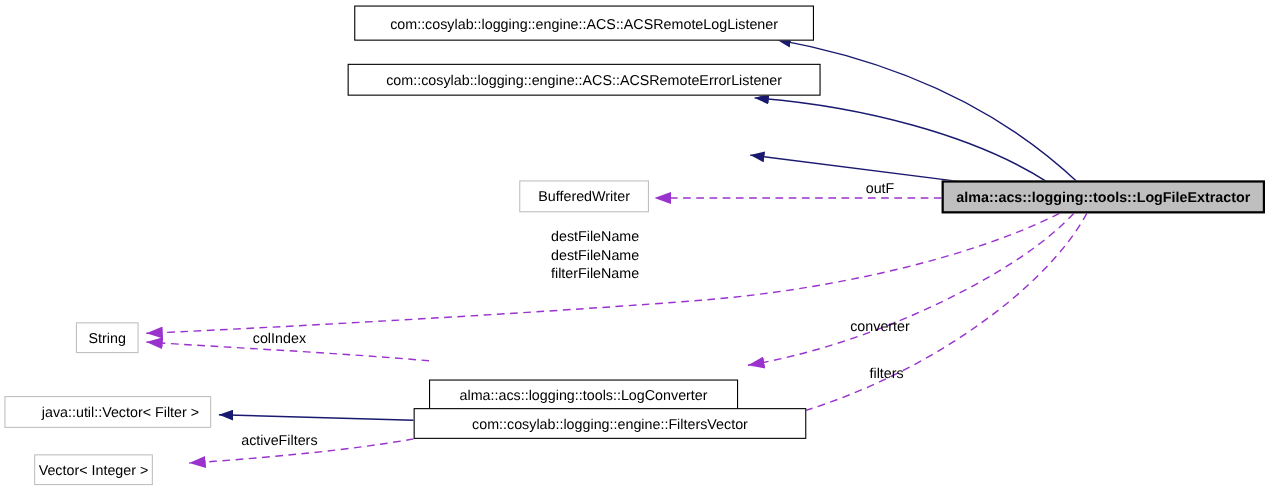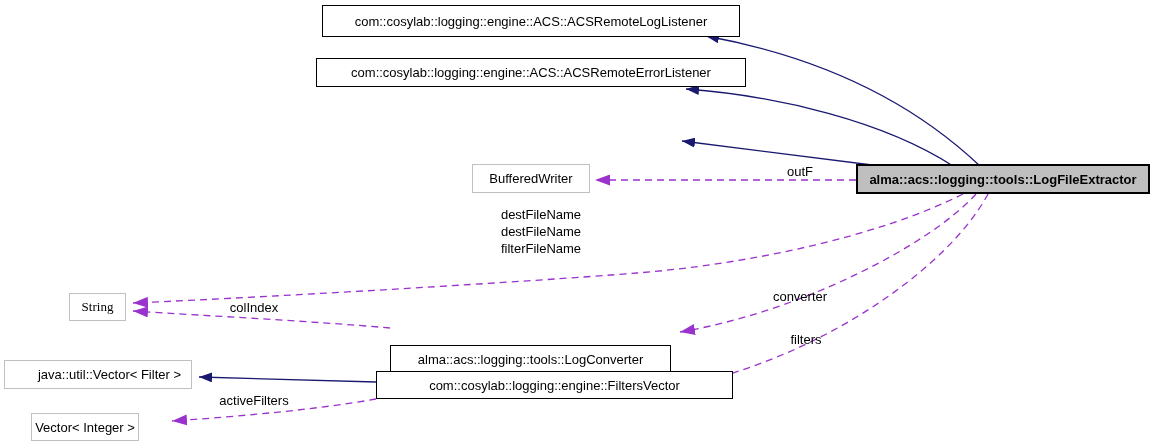--- a/index.html
+++ b/index.html
@@ -72,21 +72,21 @@
 
   <div class="node" style="left:322px;top:5px;width:418px;height:32px;">com::cosylab::logging::engine::ACS::ACSRemoteLogListener</div>
 
   <div class="node" style="left:316px;top:58px;width:430px;height:29px;">com::cosylab::logging::engine::ACS::ACSRemoteErrorListener</div>
 
 
   <div class="node external" style="left:472px;top:164px;width:118px;height:29px;">BufferedWriter</div>
 
   <div class="node main" style="left:856px;top:164px;width:294px;height:30px;">alma::acs::logging::tools::LogFileExtractor</div>
 
-  <div class="node external" style="left:69px;top:293px;width:57px;height:28px;font-family:Liberation Serif, serif;">String</div>
+  <div class="node external" style="left:69px;top:293px;width:57px;height:28px;">String</div>
 
   <div class="node external" style="left:4px;top:360px;width:188px;height:29px;padding-left:28px;">java::util::Vector&lt; Filter &gt;</div>
 
   <div class="node external" style="left:31px;top:413px;width:108px;height:28px;">Vector&lt; Integer &gt;</div>
 
   <div class="node" style="left:390px;top:318px;width:281px;height:28px;margin-top:27px;">alma::acs::logging::tools::LogConverter</div>
 
   <div class="node" style="left:376px;top:371px;width:357px;height:28px;">com::cosylab::logging::engine::FiltersVector</div>
 
   <div class="elabel" style="left:800px;top:171px;">outF</div>

